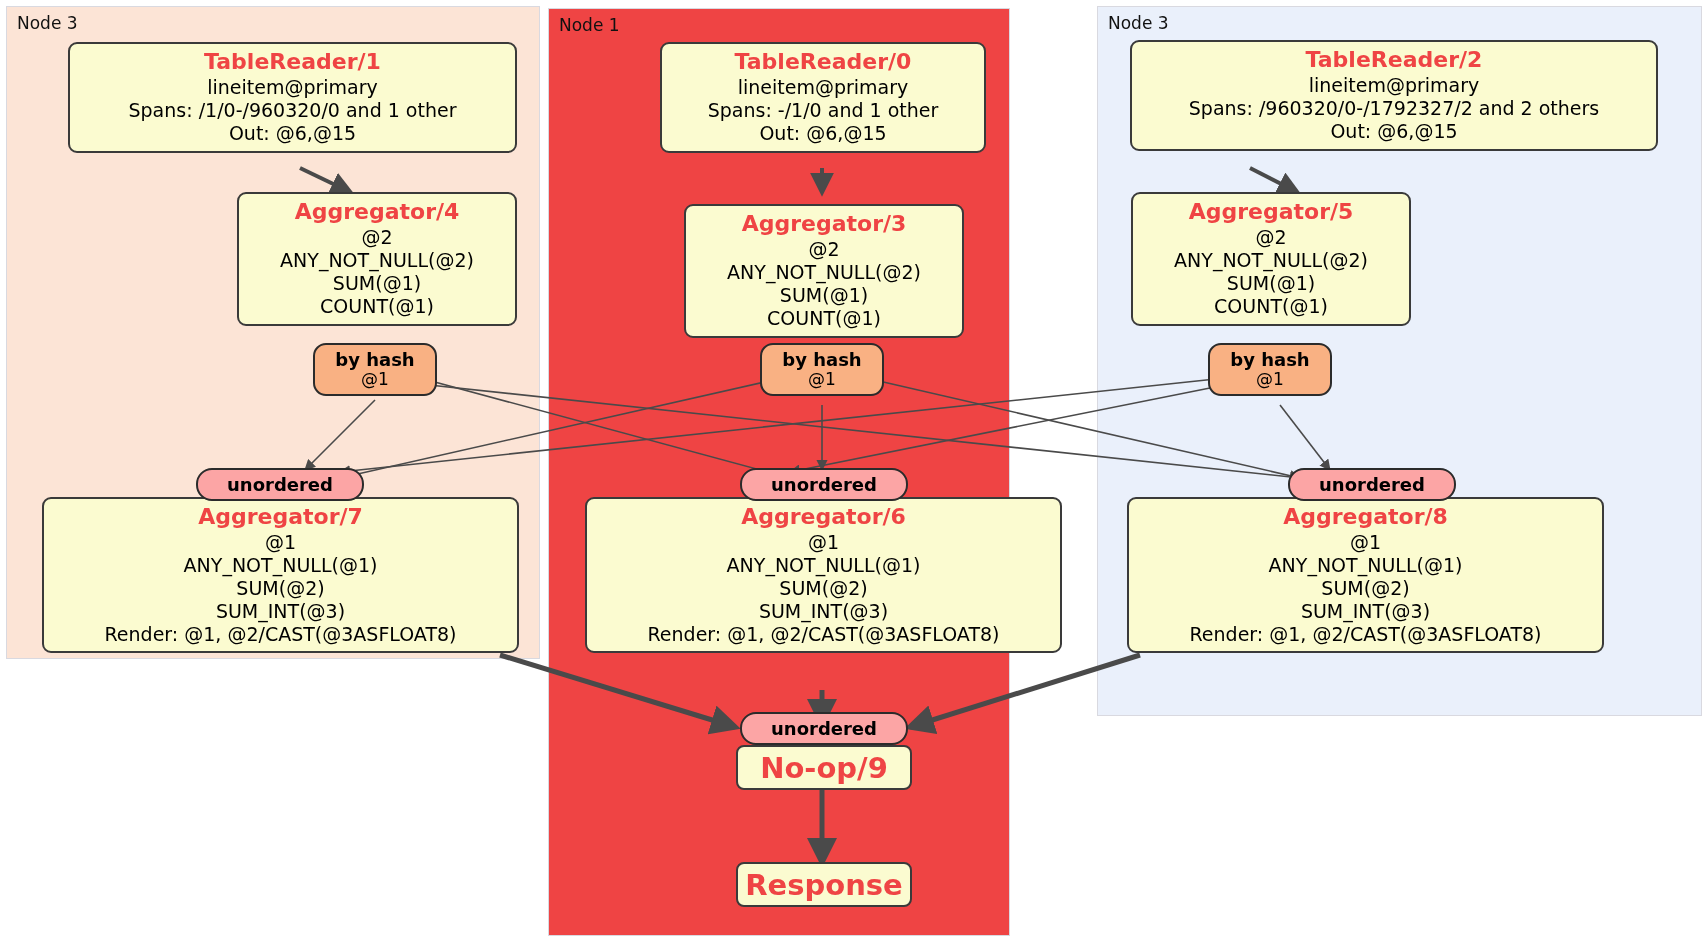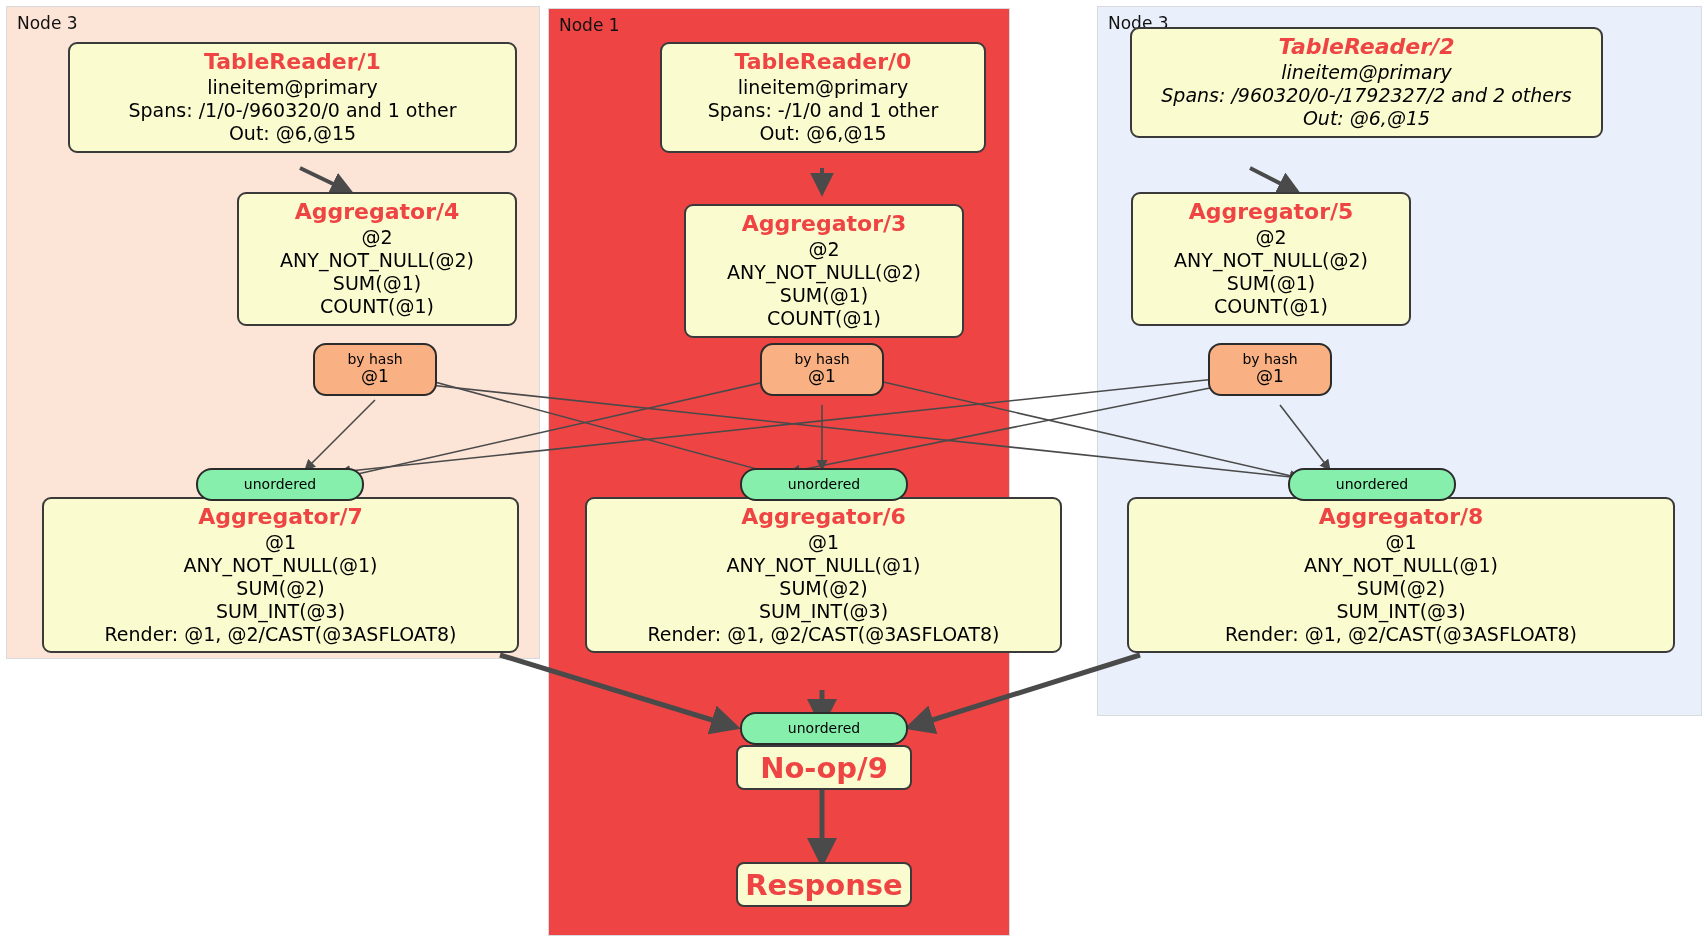--- a/index.html
+++ b/index.html
@@ -97,27 +97,27 @@
     flex-direction: column;
     align-items: center;
     justify-content: center;
   }
   .badge-hash {
     background: #f9b183;
     border-radius: 13px;
     padding: 3px 12px 4px 12px;
   }
   .badge-unordered {
-    background: #86efac;
+    background: #fca5a5;
     border-radius: 16px;
     padding: 2px 12px;
   }
   .badge-label {
-    font-weight: normal;
-    font-size: 14px;
+    font-weight: bold;
+    font-size: 18px;
     color: #000000;
     white-space: nowrap;
   }
   .badge-sub {
     font-size: 17px;
     color: #000000;
     white-space: nowrap;
   }
   
   #edges {
@@ -187,21 +187,21 @@
     <span class="proc-line">Out: @6,@15</span>
   </div>
 
   <div class="proc-box" style="left:660px; top:42px; width:326px;">
     <span class="proc-title">TableReader/0</span>
     <span class="proc-line">lineitem@primary</span>
     <span class="proc-line">Spans: -/1/0 and 1 other</span>
     <span class="proc-line">Out: @6,@15</span>
   </div>
 
-  <div class="proc-box" style="left:1130px; top:27px; width:473px;font-style:italic;">
+  <div class="proc-box" style="left:1130px; top:40px; width:528px;">
     <span class="proc-title">TableReader/2</span>
     <span class="proc-line">lineitem@primary</span>
     <span class="proc-line">Spans: /960320/0-/1792327/2 and 2 others</span>
     <span class="proc-line">Out: @6,@15</span>
   </div>
 
   <div class="proc-box" style="left:237px; top:192px; width:280px;">
     <span class="proc-title">Aggregator/4</span>
     <span class="proc-line">@2</span>
     <span class="proc-line">ANY_NOT_NULL(@2)</span>
@@ -259,21 +259,21 @@
 
   <div class="proc-box" style="left:585px; top:497px; width:477px;">
     <span class="proc-title">Aggregator/6</span>
     <span class="proc-line">@1</span>
     <span class="proc-line">ANY_NOT_NULL(@1)</span>
     <span class="proc-line">SUM(@2)</span>
     <span class="proc-line">SUM_INT(@3)</span>
     <span class="proc-line">Render: @1, @2/CAST(@3ASFLOAT8)</span>
   </div>
 
-  <div class="proc-box" style="left:1127px; top:497px; width:548px;">
+  <div class="proc-box" style="left:1127px; top:497px; width:477px;">
     <span class="proc-title">Aggregator/8</span>
     <span class="proc-line">@1</span>
     <span class="proc-line">ANY_NOT_NULL(@1)</span>
     <span class="proc-line">SUM(@2)</span>
     <span class="proc-line">SUM_INT(@3)</span>
     <span class="proc-line">Render: @1, @2/CAST(@3ASFLOAT8)</span>
   </div>
 
   <div class="badge badge-unordered" style="left:740px; top:712px; width:168px; height:33px;">
     <span class="badge-label">unordered</span>

